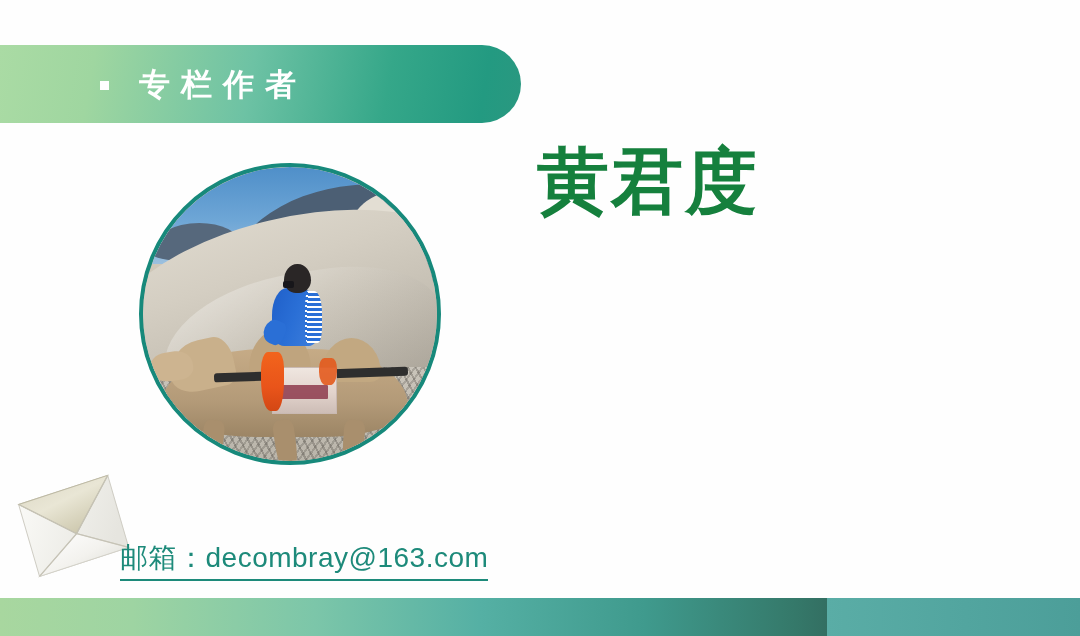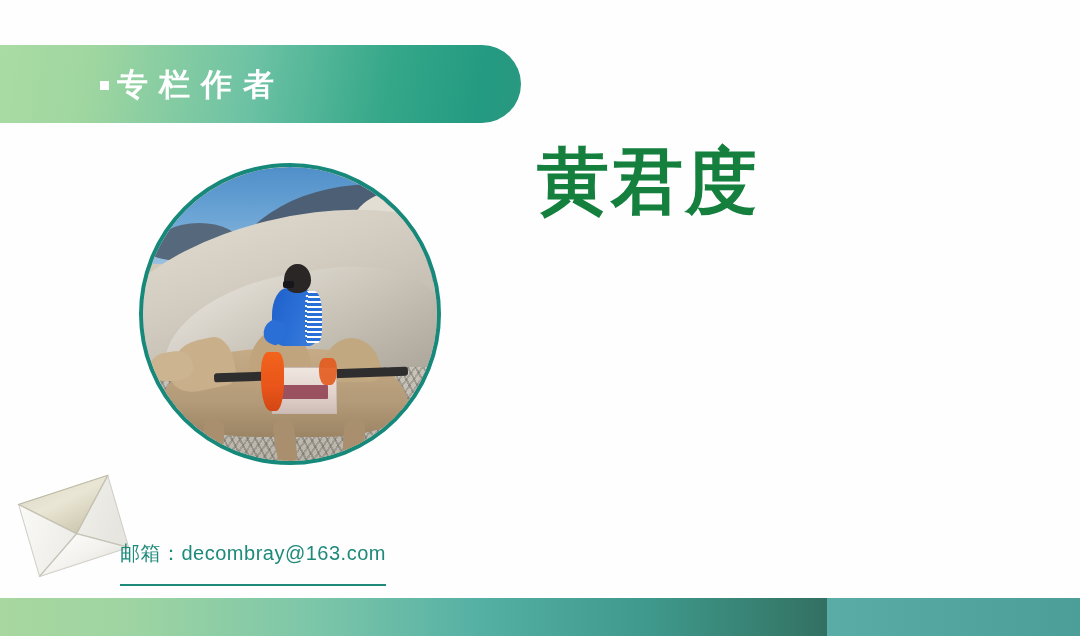--- a/index.html
+++ b/index.html
@@ -32,21 +32,21 @@
     border-bottom-right-radius: 39px;
     background: linear-gradient(100deg, #aadba4 0%, #9fd6a0 18%, #6dc2a4 48%, #35a789 74%, #239a81 92%, #2a9880 100%);
   }
   .banner-inner {
     position: absolute;
     left: 100px;
     top: 0;
     height: 78px;
     display: flex;
     align-items: center;
-    gap: 6px;
+    gap: 28px;
   }
   .banner-bullet {
     width: 9px;
     height: 9px;
     background: #ffffff;
     display: block;
     margin-top: 2px;
   }
   .banner-title {
     color: #ffffff;
@@ -269,26 +269,26 @@
     top: 468px;
     width: 118px;
     height: 122px;
   }
 
   
   .email-line {
     position: absolute;
     left: 120px;
     top: 542px;
-    font-size: 20px;
+    font-size: 28px;
     color: #1d8a7a;
     letter-spacing: 0.5px;
     white-space: nowrap;
     border-bottom: 2px solid #1d8a7a;
-    padding-bottom: 19px;
+    padding-bottom: 5px;
     line-height: 1.15;
   }
 
   
   .name {
     position: absolute;
     left: 537px;
     top: 145px;
     font-size: 72px;
     font-weight: bold;

